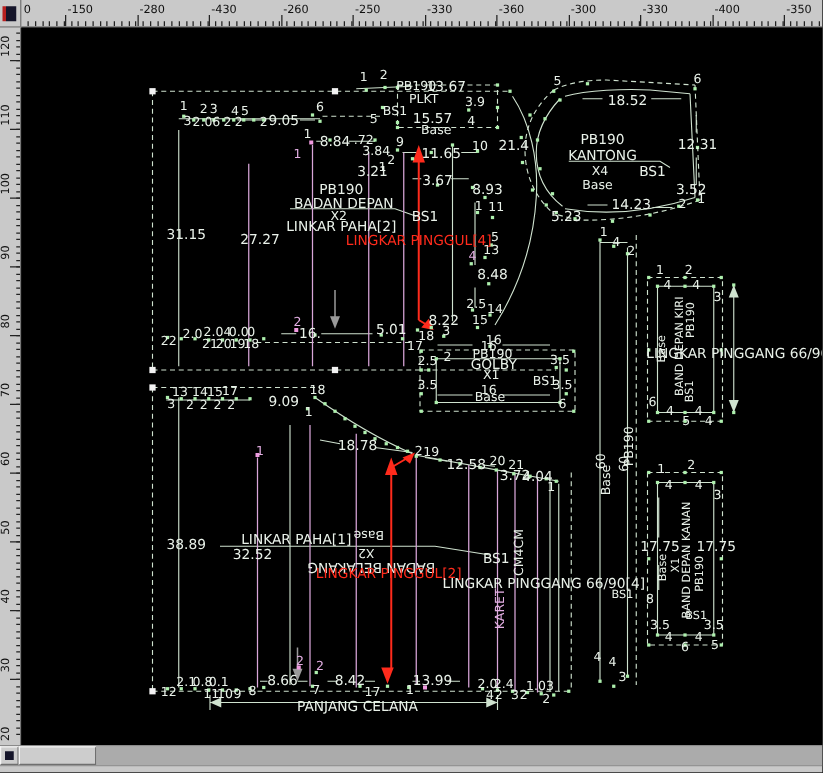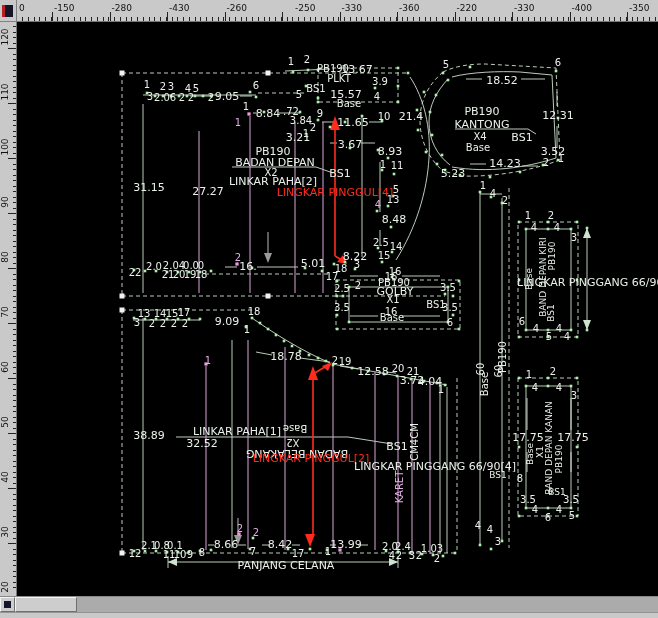--- a/index.html
+++ b/index.html
@@ -153,27 +153,27 @@
       <div class="rlabel" style="left: 2px; top: 3px;">0</div>
       <div class="tick" style="left: 35px; top: 12px; width: 1px; height: 9px;"></div>
       <div class="rlabel" style="left: 37px; top: 3px;">-150</div>
       <div class="tick" style="left: 92.5px; top: 12px; width: 1px; height: 9px;"></div>
       <div class="rlabel" style="left: 94.5px; top: 3px;">-280</div>
       <div class="tick" style="left: 150px; top: 12px; width: 1px; height: 9px;"></div>
       <div class="rlabel" style="left: 152px; top: 3px;">-430</div>
       <div class="tick" style="left: 207.5px; top: 12px; width: 1px; height: 9px;"></div>
       <div class="rlabel" style="left: 209.5px; top: 3px;">-260</div>
       <div class="tick" style="left: 265px; top: 12px; width: 1px; height: 9px;"></div>
-      <div class="rlabel" style="left: 278px; top: 3px;">-250</div>
+      <div class="rlabel" style="left: 267px; top: 3px;">-250</div>
       <div class="tick" style="left: 322.5px; top: 12px; width: 1px; height: 9px;"></div>
       <div class="rlabel" style="left: 324.5px; top: 3px;">-330</div>
       <div class="tick" style="left: 380px; top: 12px; width: 1px; height: 9px;"></div>
       <div class="rlabel" style="left: 382px; top: 3px;">-360</div>
       <div class="tick" style="left: 437.5px; top: 12px; width: 1px; height: 9px;"></div>
-      <div class="rlabel" style="left: 439.5px; top: 3px;">-220</div>
+      <div class="rlabel" style="left: 439.5px; top: 3px;">-300</div>
       <div class="tick" style="left: 495px; top: 12px; width: 1px; height: 9px;"></div>
       <div class="rlabel" style="left: 497px; top: 3px;">-330</div>
       <div class="tick" style="left: 552.5px; top: 12px; width: 1px; height: 9px;"></div>
       <div class="rlabel" style="left: 554.5px; top: 3px;">-400</div>
       <div class="tick" style="left: 610px; top: 12px; width: 1px; height: 9px;"></div>
       <div class="rlabel" style="left: 612px; top: 3px;">-350</div>
     </div>
   <div class="ruler-left" id="rulerLeft">
       <div class="tick" style="left: 13px; top: 4px; width: 4px; height: 1px;"></div>
       <div class="tick" style="left: 13px; top: 9.5px; width: 4px; height: 1px;"></div>

